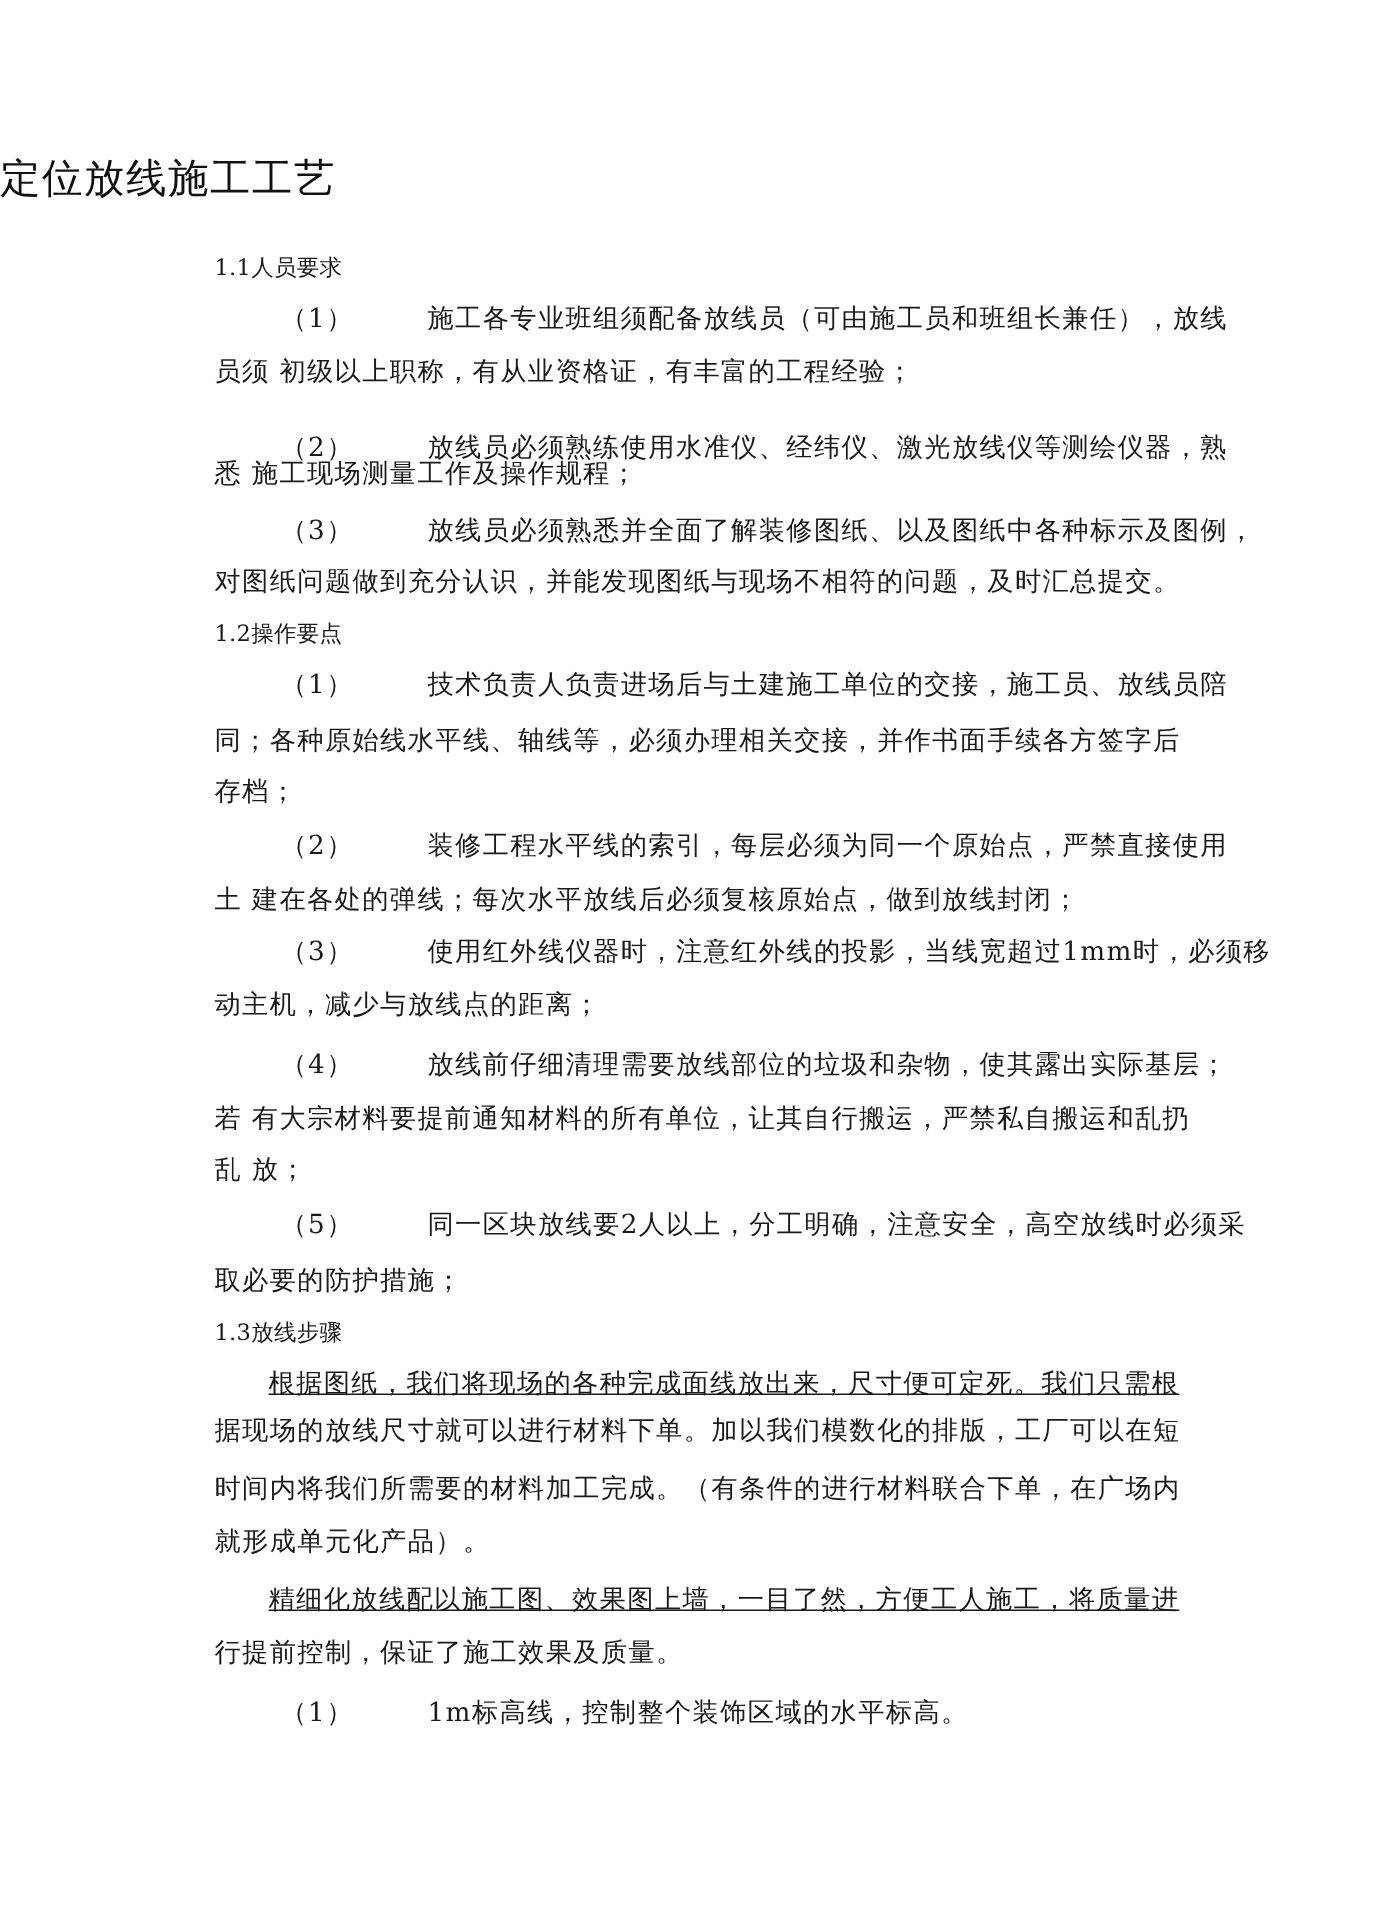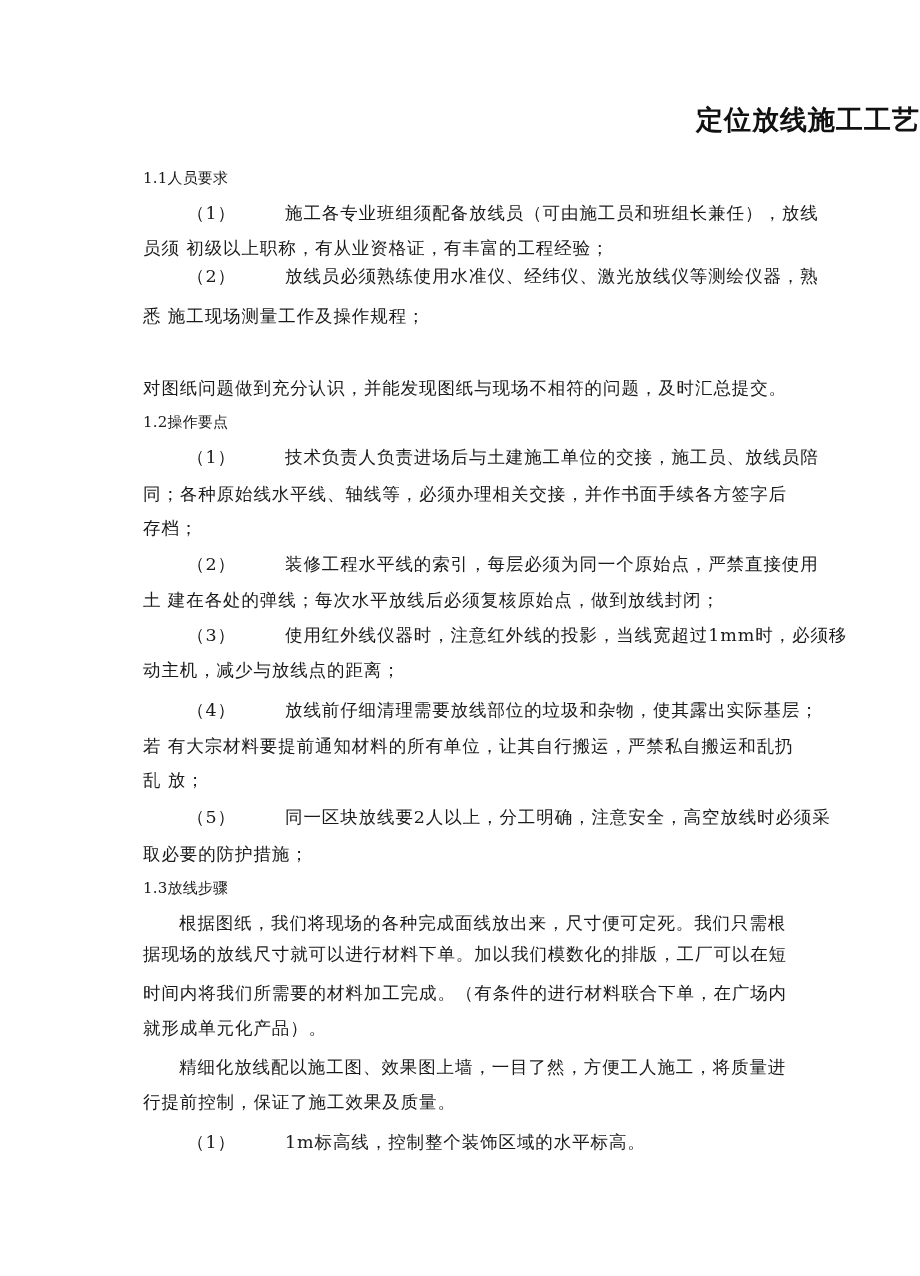--- a/index.html
+++ b/index.html
@@ -1,37 +1,38 @@
 <!DOCTYPE html>
 <html><head>
 <meta charset="utf-8">
 <style>
   html, body { margin: 0; padding: 0; background: #ffffff; }
   body { width: 920px; height: 1276px; position: relative; overflow: hidden;
          font-family: "DejaVu Serif", "Liberation Serif", serif; color: #1a1a1a; }
   .page { position: absolute; left: 0; top: 0; width: 920px; height: 1276px; background: #fff; }
-  .title { position: absolute; left: 0; width: 920px; top: 100px; text-align: right;
-           font-size: 27px; font-weight: bold; letter-spacing: 1px; color: #111; line-height: 40px; }
+  .title { position: absolute; left: 0; width: 920px; top: 100px; text-align: left;
+           font-size: 27px; font-weight: normal; letter-spacing: 1px; color: #111; line-height: 40px; }
   .line { position: absolute; left: 143px; width: 640px; font-size: 17.5px; line-height: 28px;
           white-space: nowrap; letter-spacing: 0.9px; }
   .heading { font-size: 15px; letter-spacing: 0.2px; }
   .num { display: inline-block; width: 98px; padding-left: 44px; box-sizing: content-box; }
-  .indent { padding-left: 36px; }
+  .indent { padding-left: 36px; text-decoration: underline; }
 </style>
 </head>
 <body>
 
 <div class="page">
   <div class="title">定位放线施工工艺</div>
 
   <div class="line heading" style="top:164px">1.1人员要求</div>
   <div class="line" style="top:199px"><span class="num">（1）</span><span>施工各专业班组须配备放线员（可由施工员和班组长兼任），放线</span></div>
   <div class="line" style="top:234px">员须 初级以上职称，有从业资格证，有丰富的工程经验；</div>
-  <div class="line" style="top:262px"><span class="num">（2）</span><span>放线员必须熟练使用水准仪、经纬仪、激光放线仪等测绘仪器，熟</span></div>
+  <div class="line" style="top:285px"><span class="num">（2）</span><span>放线员必须熟练使用水准仪、经纬仪、激光放线仪等测绘仪器，熟</span></div>
   <div class="line" style="top:302px">悉 施工现场测量工作及操作规程；</div>
+  <div class="line" style="top:340px"><span class="num">（3）</span><span>放线员必须熟悉并全面了解装修图纸、以及图纸中各种标示及图例，</span></div>
   <div class="line" style="top:374px">对图纸问题做到充分认识，并能发现图纸与现场不相符的问题，及时汇总提交。</div>
 
   <div class="line heading" style="top:408px">1.2操作要点</div>
   <div class="line" style="top:443px"><span class="num">（1）</span><span>技术负责人负责进场后与土建施工单位的交接，施工员、放线员陪</span></div>
   <div class="line" style="top:480px">同；各种原始线水平线、轴线等，必须办理相关交接，并作书面手续各方签字后</div>
   <div class="line" style="top:514px">存档；</div>
   <div class="line" style="top:550px"><span class="num">（2）</span><span>装修工程水平线的索引，每层必须为同一个原始点，严禁直接使用</span></div>
   <div class="line" style="top:586px">土 建在各处的弹线；每次水平放线后必须复核原始点，做到放线封闭；</div>
   <div class="line" style="top:621px"><span class="num">（3）</span><span>使用红外线仪器时，注意红外线的投影，当线宽超过1mm时，必须移</span></div>
   <div class="line" style="top:656px">动主机，减少与放线点的距离；</div>

